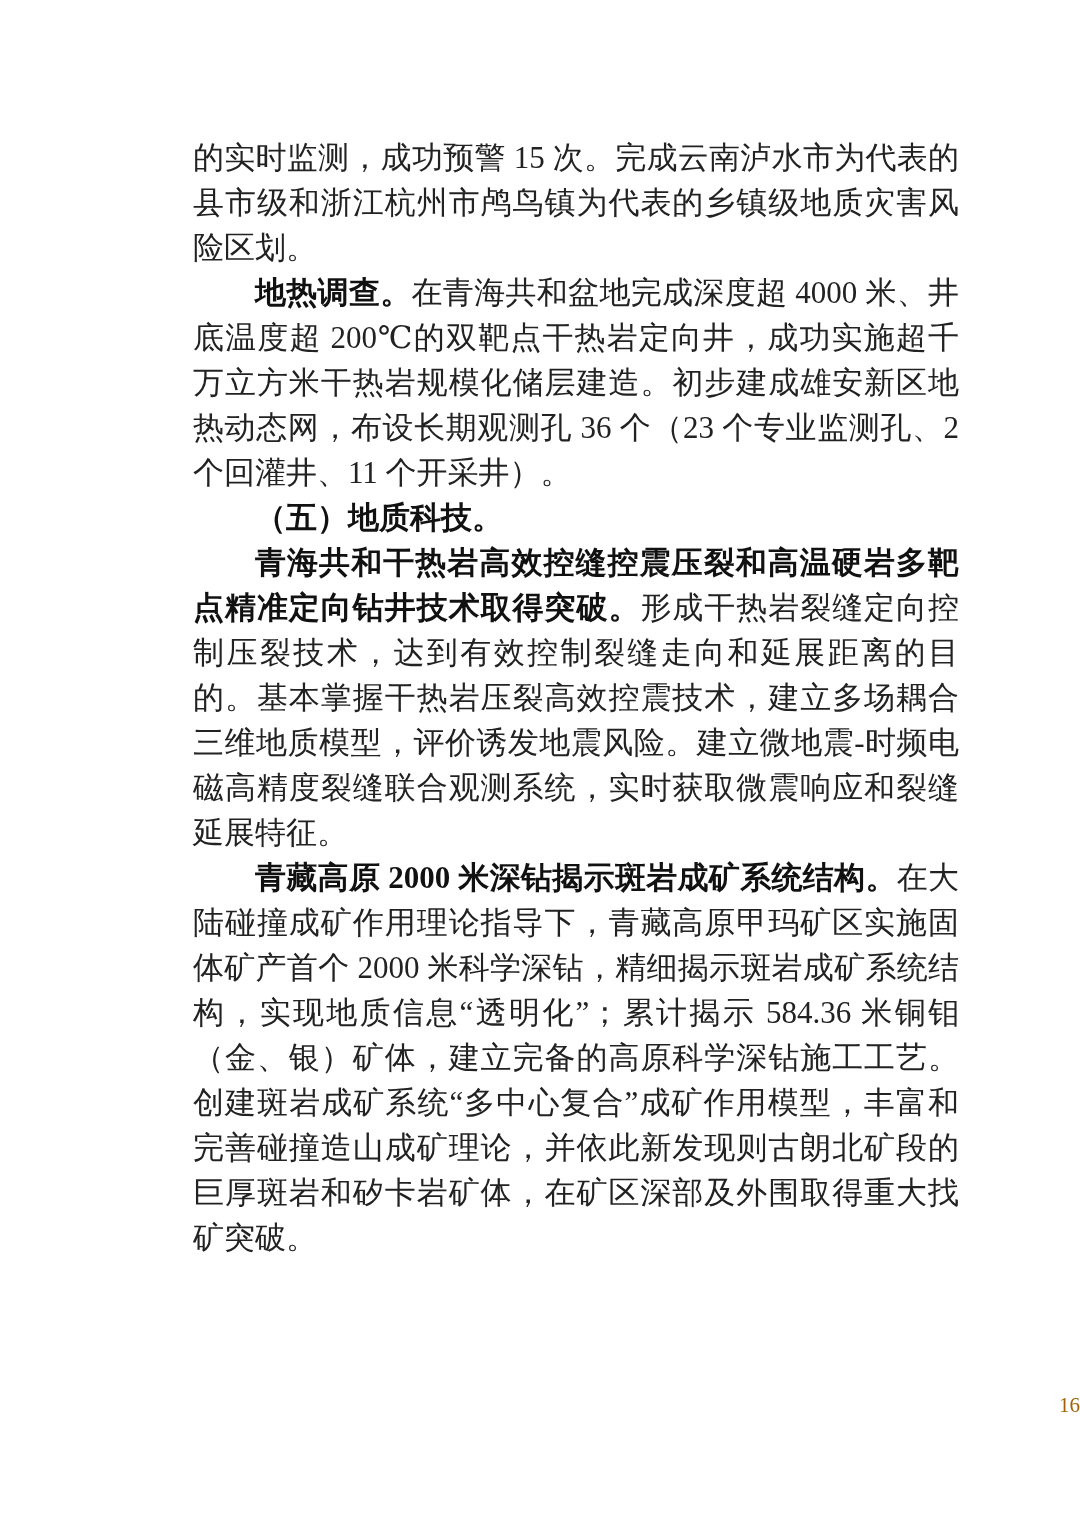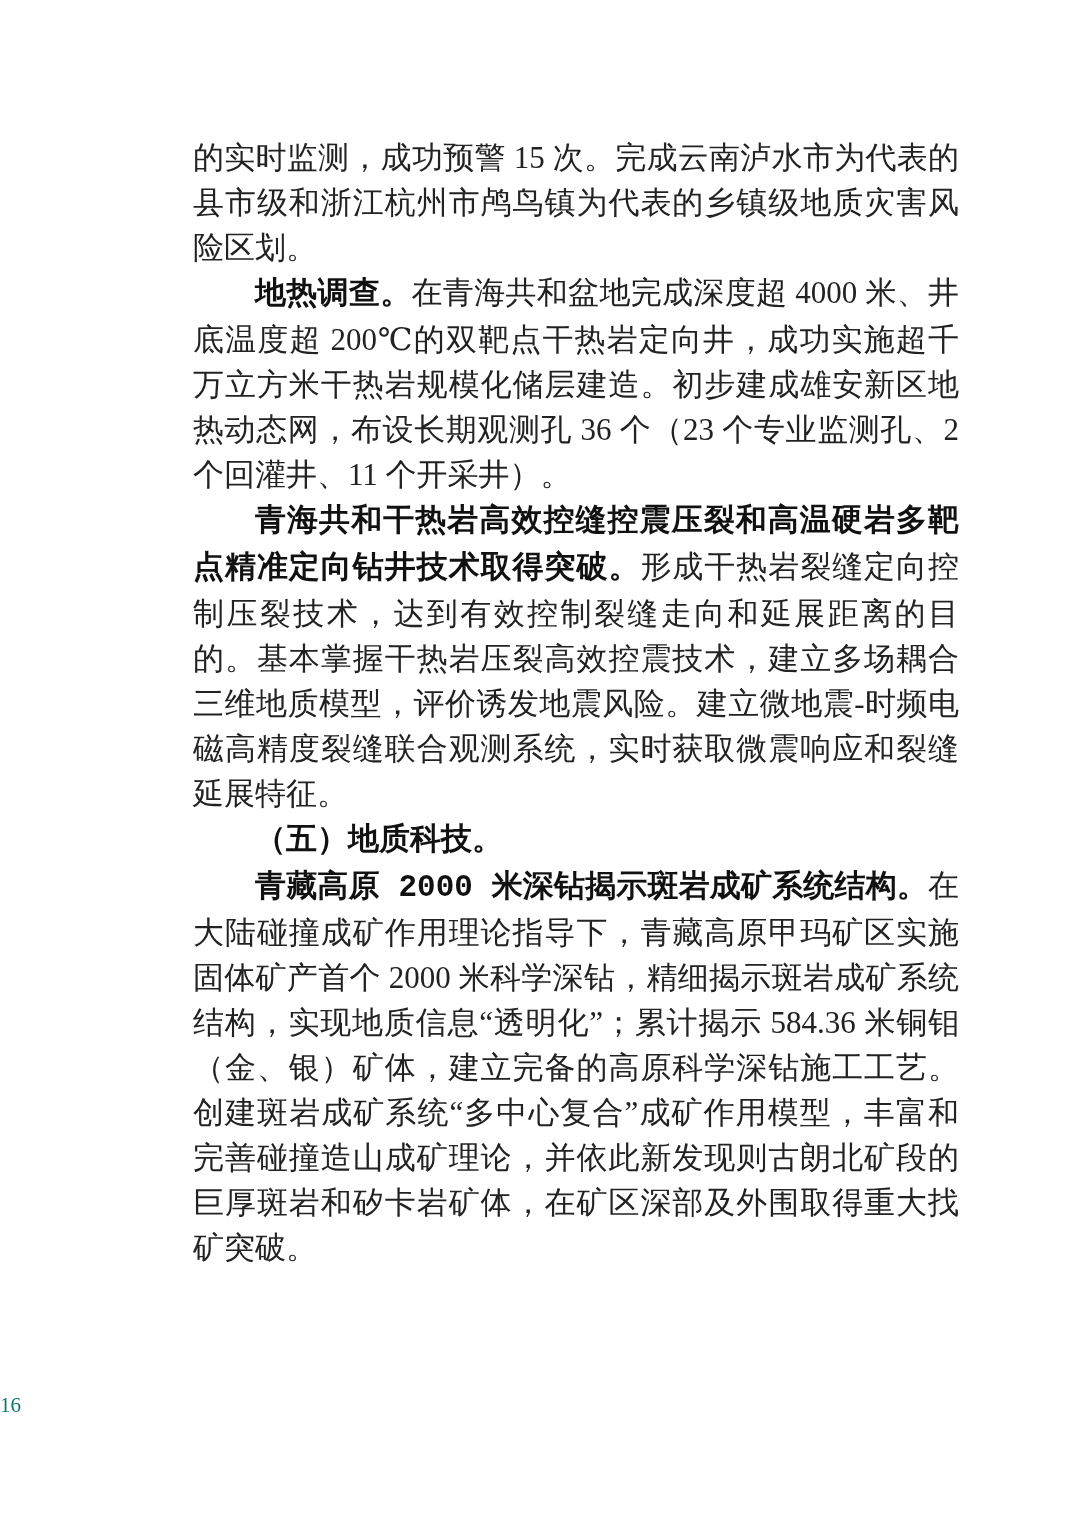--- a/index.html
+++ b/index.html
@@ -35,38 +35,37 @@
   }
   .para.indent {
     text-indent: 62px;
   }
   .seg {
     color: #222222;
   }
   .seg.bold {
     font-weight: bold;
     color: #111111;
-    font-family: Liberation Mono, monospace;
   }
   .page-number {
     position: absolute;
     top: 1390px;
     left: 0;
     width: 100%;
-    text-align: left;
+    text-align: right;
     font-size: 21px;
     line-height: 30px;
-    color: #0f766e;
+    color: #a16207;
   }
 </style>
 </head>
 <body>
 
 <div class="page">
   <div class="content" id="doc-body">
       <p class="para"><span class="seg">的实时监测，成功预警 15 次。完成云南泸水市为代表的县市级和浙江杭州市鸬鸟镇为代表的乡镇级地质灾害风险区划。</span></p>
       <p class="para indent"><span class="seg bold">地热调查。</span><span class="seg">在青海共和盆地完成深度超 4000 米、井底温度超 200℃的双靶点干热岩定向井，成功实施超千万立方米干热岩规模化储层建造。初步建成雄安新区地热动态网，布设长期观测孔 36 个（23 个专业监测孔、2 个回灌井、11 个开采井）。</span></p>
+      <p class="para indent"><span class="seg bold">（五）地质科技。</span></p>
       <p class="para indent"><span class="seg bold">青海共和干热岩高效控缝控震压裂和高温硬岩多靶点精准定向钻井技术取得突破。</span><span class="seg">形成干热岩裂缝定向控制压裂技术，达到有效控制裂缝走向和延展距离的目的。基本掌握干热岩压裂高效控震技术，建立多场耦合三维地质模型，评价诱发地震风险。建立微地震-时频电磁高精度裂缝联合观测系统，实时获取微震响应和裂缝延展特征。</span></p>
-      <p class="para indent"><span class="seg bold">（五）地质科技。</span></p>
       <p class="para indent"><span class="seg bold">青藏高原 2000 米深钻揭示斑岩成矿系统结构。</span><span class="seg">在大陆碰撞成矿作用理论指导下，青藏高原甲玛矿区实施固体矿产首个 2000 米科学深钻，精细揭示斑岩成矿系统结构，实现地质信息“透明化”；累计揭示 584.36 米铜钼（金、银）矿体，建立完备的高原科学深钻施工工艺。创建斑岩成矿系统“多中心复合”成矿作用模型，丰富和完善碰撞造山成矿理论，并依此新发现则古朗北矿段的巨厚斑岩和矽卡岩矿体，在矿区深部及外围取得重大找矿突破。</span></p>
     </div>
   <div class="page-number">16</div>
 </div>
 
 </body></html>

